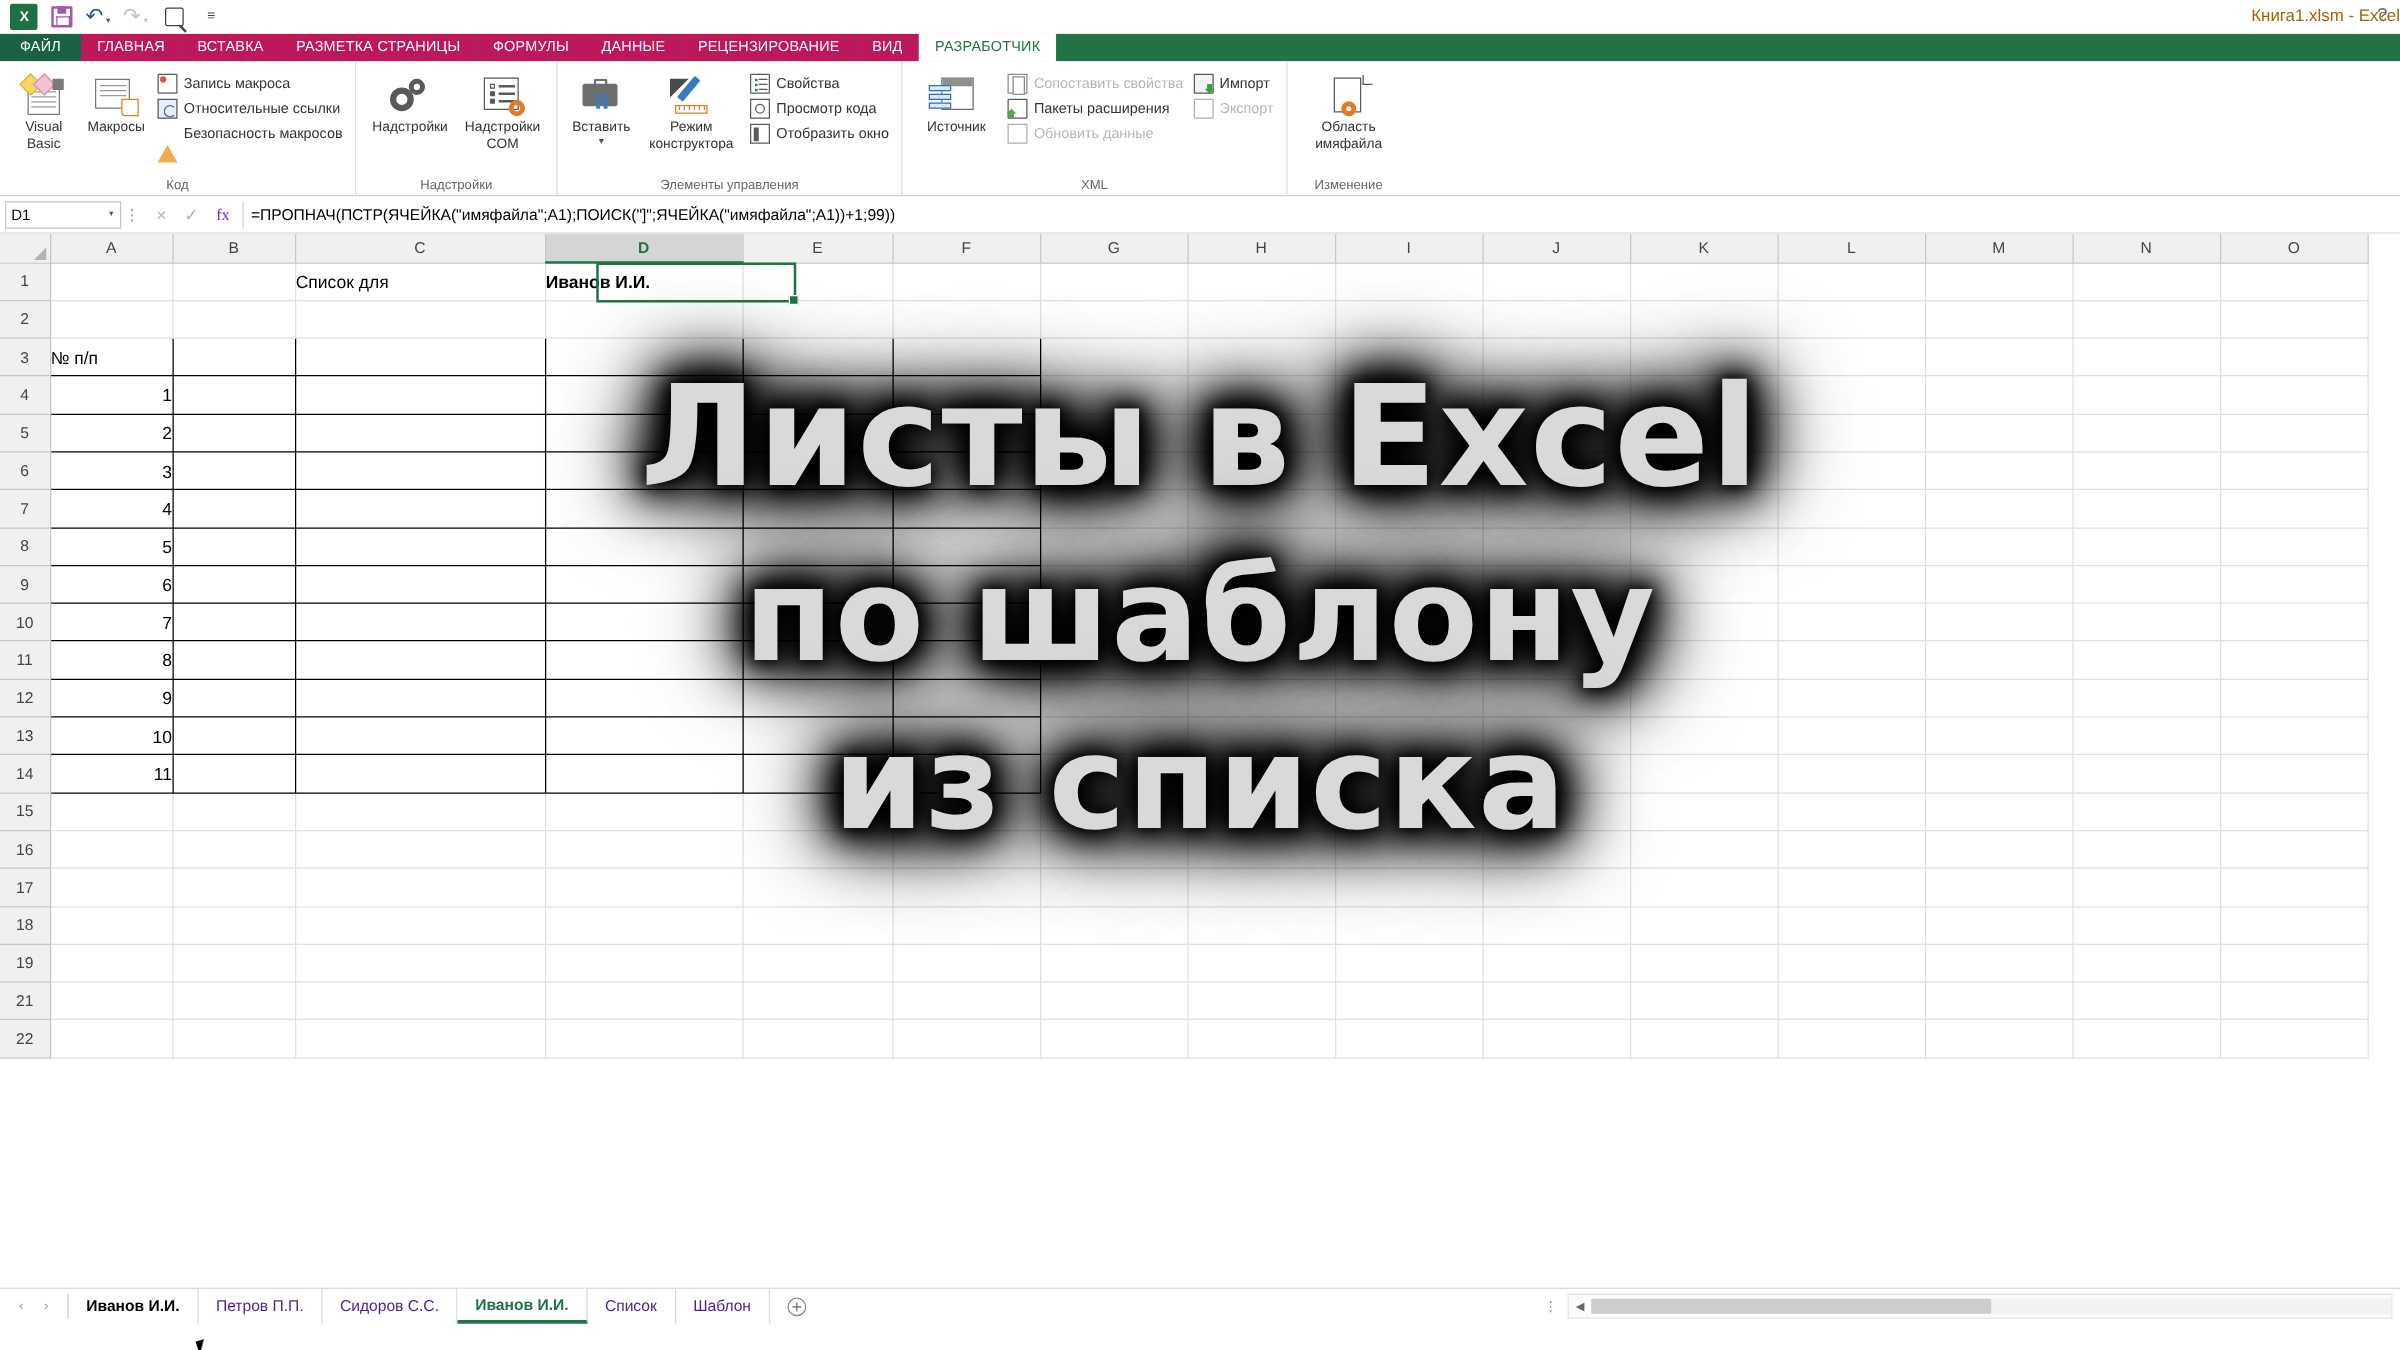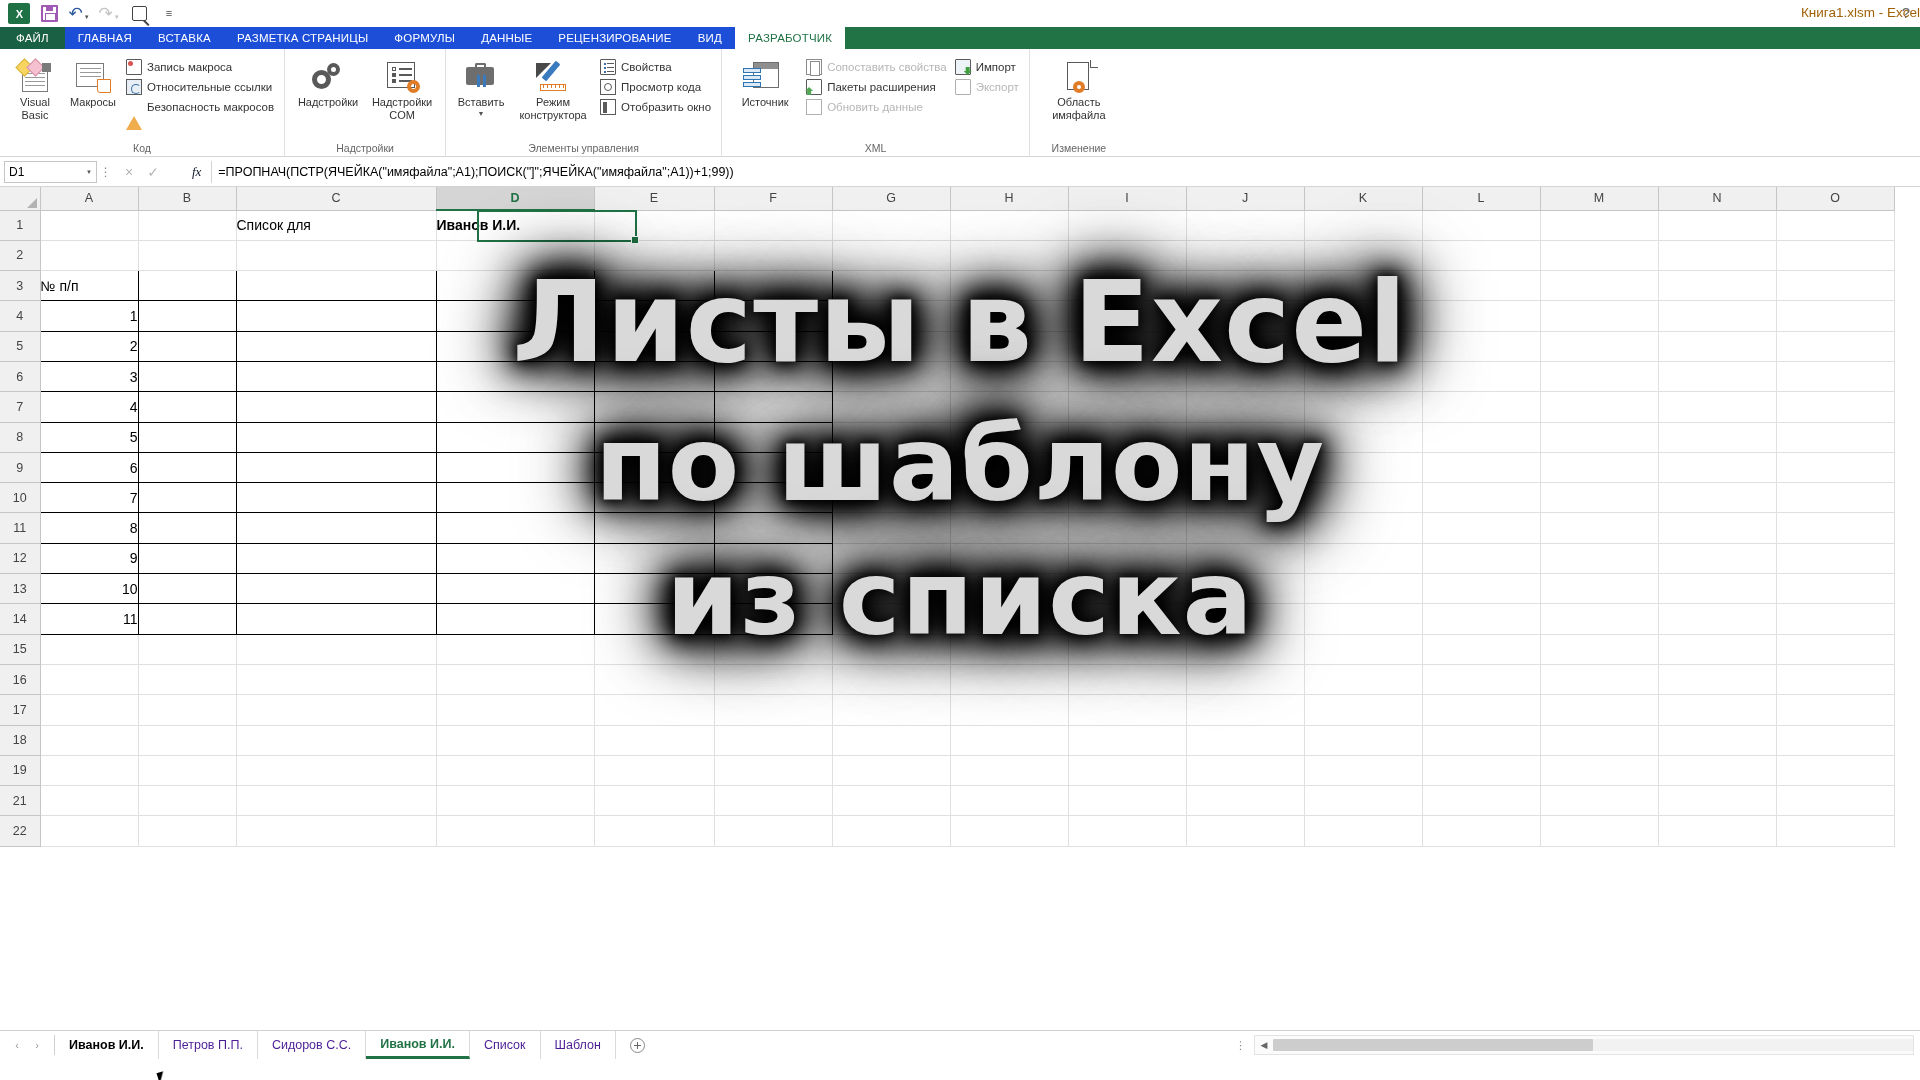--- a/index.html
+++ b/index.html
@@ -45,21 +45,21 @@
   .ribbon-tabs{
     height:22px; background:#217346; display:flex; align-items:stretch;
     font-size:11.5px; letter-spacing:0.2px;
   }
   .file-tab{
     background:#1a6044;color:#fff;display:flex;align-items:center;
     padding:0 16px; font-size:11.5px;
   }
   .rtab{
     color:#ffffff; display:flex;align-items:center;padding:0 13px;
-    background:#1d4ed8;
+    background:#be185d;
   }
   .rtab.active{ background:#ffffff; color:#217346; }
   .tabs-fill{flex:1;background:#217346;}
 
   
   .ribbon{
     height:108px;background:#ffffff;border-bottom:1px solid #d4d4d4;
     display:flex; position:relative;
   }
   .rgroup{ position:relative; display:flex; flex-direction:column; height:108px;
@@ -160,21 +160,21 @@
   .namebox{
     width:93px;height:22px;border:1px solid #c6c6c6;background:#fff;
     display:flex;align-items:center;justify-content:space-between;
     padding:0 4px;font-size:12px;color:#000;
   }
   .nb-caret{font-size:6px;color:#555;}
   .fb-dots{width:18px;text-align:center;color:#888;font-size:12px;letter-spacing:1px;}
   .fb-btns{display:flex;align-items:center;gap:14px;padding:0 10px;}
   .fb-x{color:#b5b5b5;font-size:14px;}
   .fb-check{color:#b5b5b5;font-size:14px;}
-  .fb-fx{color:#0f172a;font-size:13px;font-style:italic;font-family:"Liberation Serif",serif;margin-left:19px;}
+  .fb-fx{color:#6d28d9;font-size:13px;font-family:"Liberation Serif",serif;}
   .fb-input{
     flex:1;height:22px;border-left:1px solid #d4d4d4;
     display:flex;align-items:center;padding-left:6px;
     font-size:12.5px;color:#000;white-space:nowrap;overflow:hidden;
   }
 
   
   .gridwrap{ position:relative; height:843px; overflow:hidden; background:#fff;}
   table.grid{ border-collapse:collapse; table-layout:fixed; }
   table.grid td,table.grid th{ padding:0; }
@@ -208,20 +208,21 @@
     pointer-events:none; padding-top:78px;
   }
   .ovl-line{
     font-family:"DejaVu Sans", sans-serif;
     font-weight:bold; color:#d9d9d9; line-height:1.02;
     text-shadow:
       0 0 10px #000, 0 0 22px #000, 0 0 38px #000,
       0 0 55px #000, 0 0 70px #000, 0 0 85px #000,
       0 0 26px #000, 0 0 46px #000;
     letter-spacing:1px;
+    margin-top:28px;
   }
   .ovl-1{ font-size:112px; }
   .ovl-2{ font-size:104px; margin-top:28px;}
   .ovl-3{ font-size:104px; margin-top:32px;}
 
   
   .sheetbar{
     height:29px;background:#fff;display:flex;align-items:stretch;
     border-top:1px solid #d0d0d0;
   }

